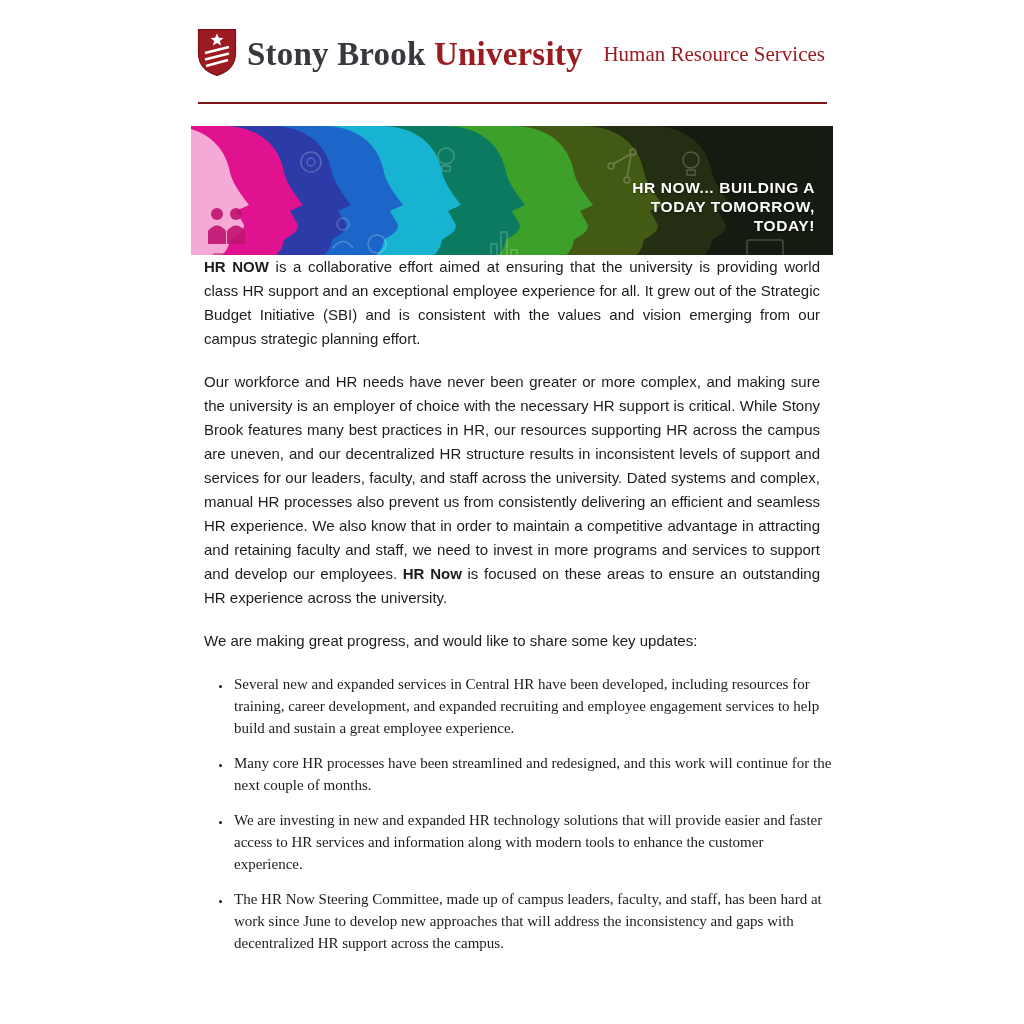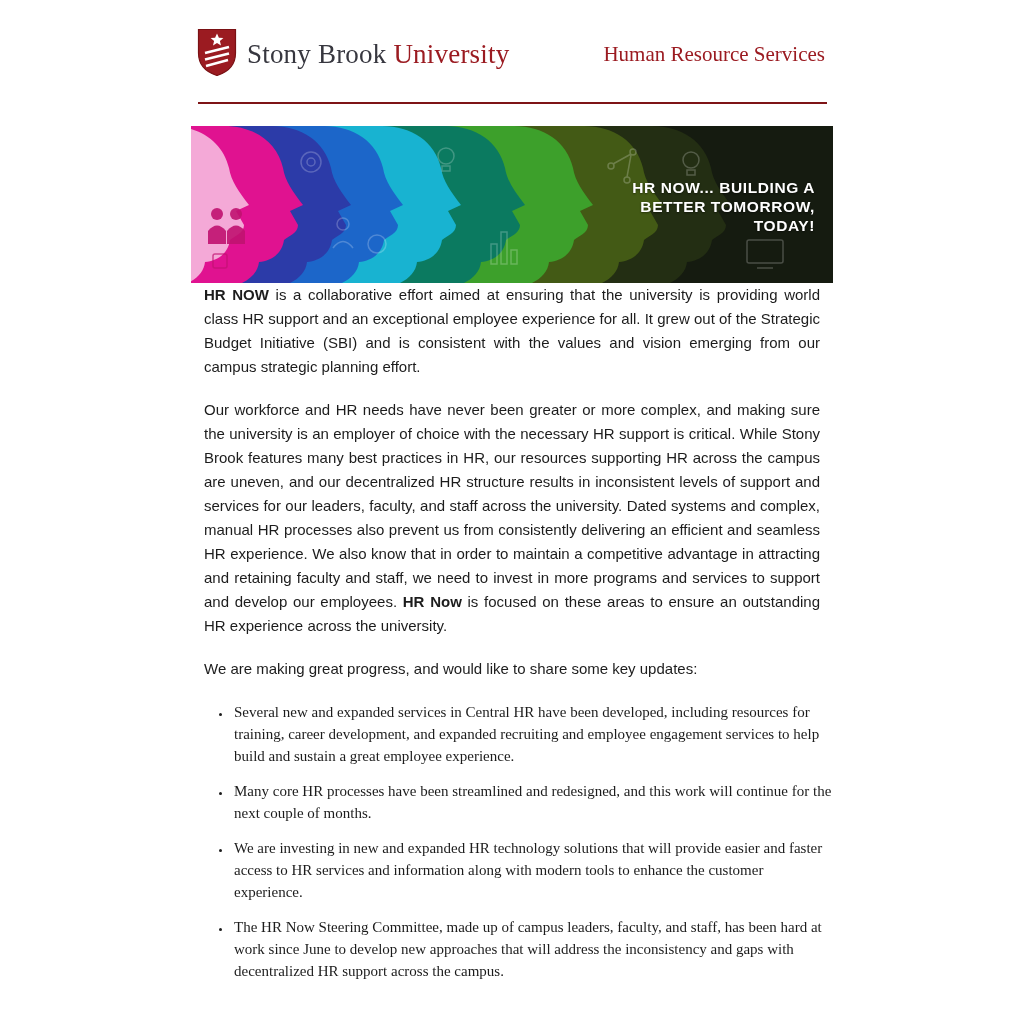--- a/index.html
+++ b/index.html
@@ -19,42 +19,43 @@
   
   .masthead {
     display: flex;
     justify-content: space-between;
     align-items: center;
     padding: 0 8px 0 6px;
   }
   .brand { display: flex; align-items: center; gap: 10px; cursor: pointer; }
   .brand-text {
     font-family: "Liberation Serif", serif;
-    font-size: 27px;
+    font-size: 33px;
     color: #37373f;
     letter-spacing: 0.2px;
     white-space: nowrap;
+    font-weight: bold;
   }
   .brand-text .uni { color: #9b1b21; }
   .dept {
     font-family: "Liberation Serif", serif;
     font-size: 21px;
     color: #9b1b21;
     white-space: nowrap;
     margin-left: 20px;
   }
   hr.rule {
     border: none;
     border-top: 2px solid #7e1416;
     margin: 22px 6px 22px 7px;
   }
   
   .banner {
     position: relative;
-    height: 157px;
+    height: 129px;
     overflow: hidden;
     background: #4d7c0f;
   }
   .banner svg.scene { position: absolute; inset: 0; display: block; }
   .banner-text {
     position: absolute;
     top: 52px;
     right: 18px;
     text-align: right;
     color: #ffffff;
@@ -162,21 +163,21 @@
           <path d="M422,38 L440,28 M440,29 L436,51"></path>
           <rect x="556" y="114" width="36" height="23" rx="2"></rect>
           <path d="M566,142 h16"></path>
           <circle cx="500" cy="34" r="8"></circle>
           <rect x="496" y="44" width="8" height="5"></rect>
         </g>
       </g>
     </svg>
     <div class="banner-text">
       <div>HR NOW... BUILDING A</div>
-      <div>BETTER TOMORROW,</div>
+      <div>TODAY TOMORROW,</div>
       <div>TODAY!</div>
     </div>
   </div>
 
   <main>
 
     <p class="just"><strong>HR NOW</strong><span> is a collaborative effort aimed at ensuring that the university is providing world class HR support and an exceptional employee experience for all. It grew out of the Strategic Budget Initiative (SBI) and is consistent with the values and vision emerging from our campus strategic planning effort.</span></p>
 
     <p class="just"><span>Our workforce and HR needs have never been greater or more complex, and making sure the university is an employer of choice with the necessary HR support is critical. While Stony Brook features many best practices in HR, our resources supporting HR across the campus are uneven, and our decentralized HR structure results in inconsistent levels of support and services for our leaders, faculty, and staff across the university. Dated systems and complex, manual HR processes also prevent us from consistently delivering an efficient and seamless HR experience. We also know that in order to maintain a competitive advantage in attracting and retaining faculty and staff, we need to invest in more programs and services to support and develop our employees. </span><strong>HR Now</strong><span> is focused on these areas to ensure an outstanding HR experience across the university.</span></p>
 

